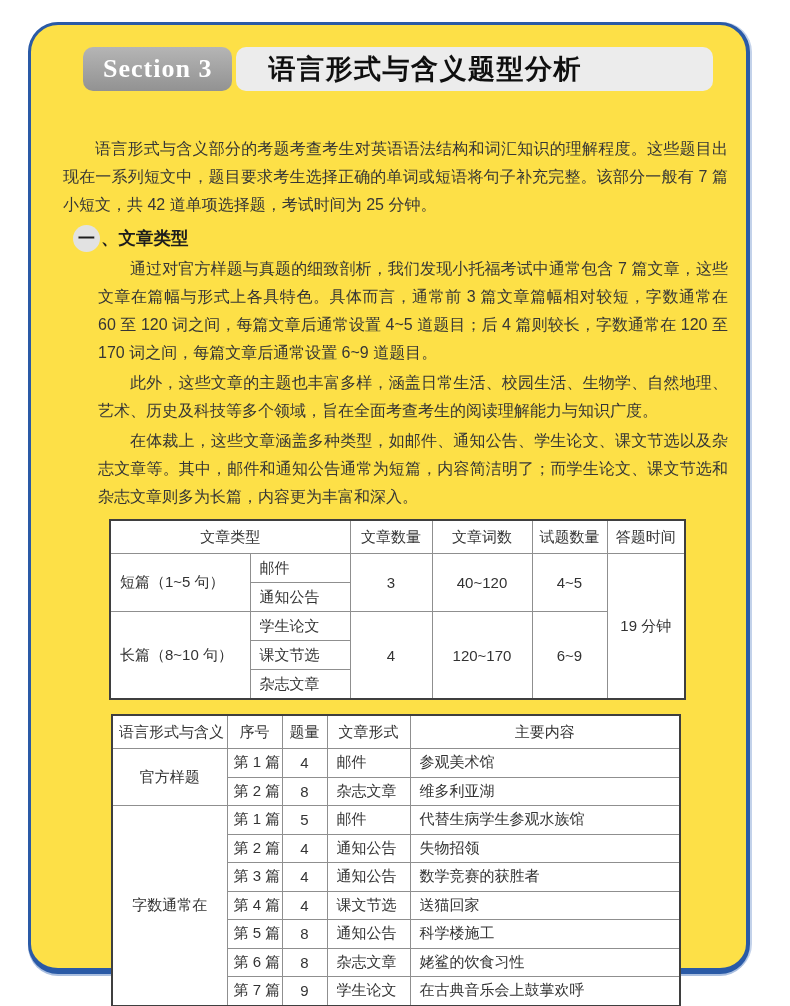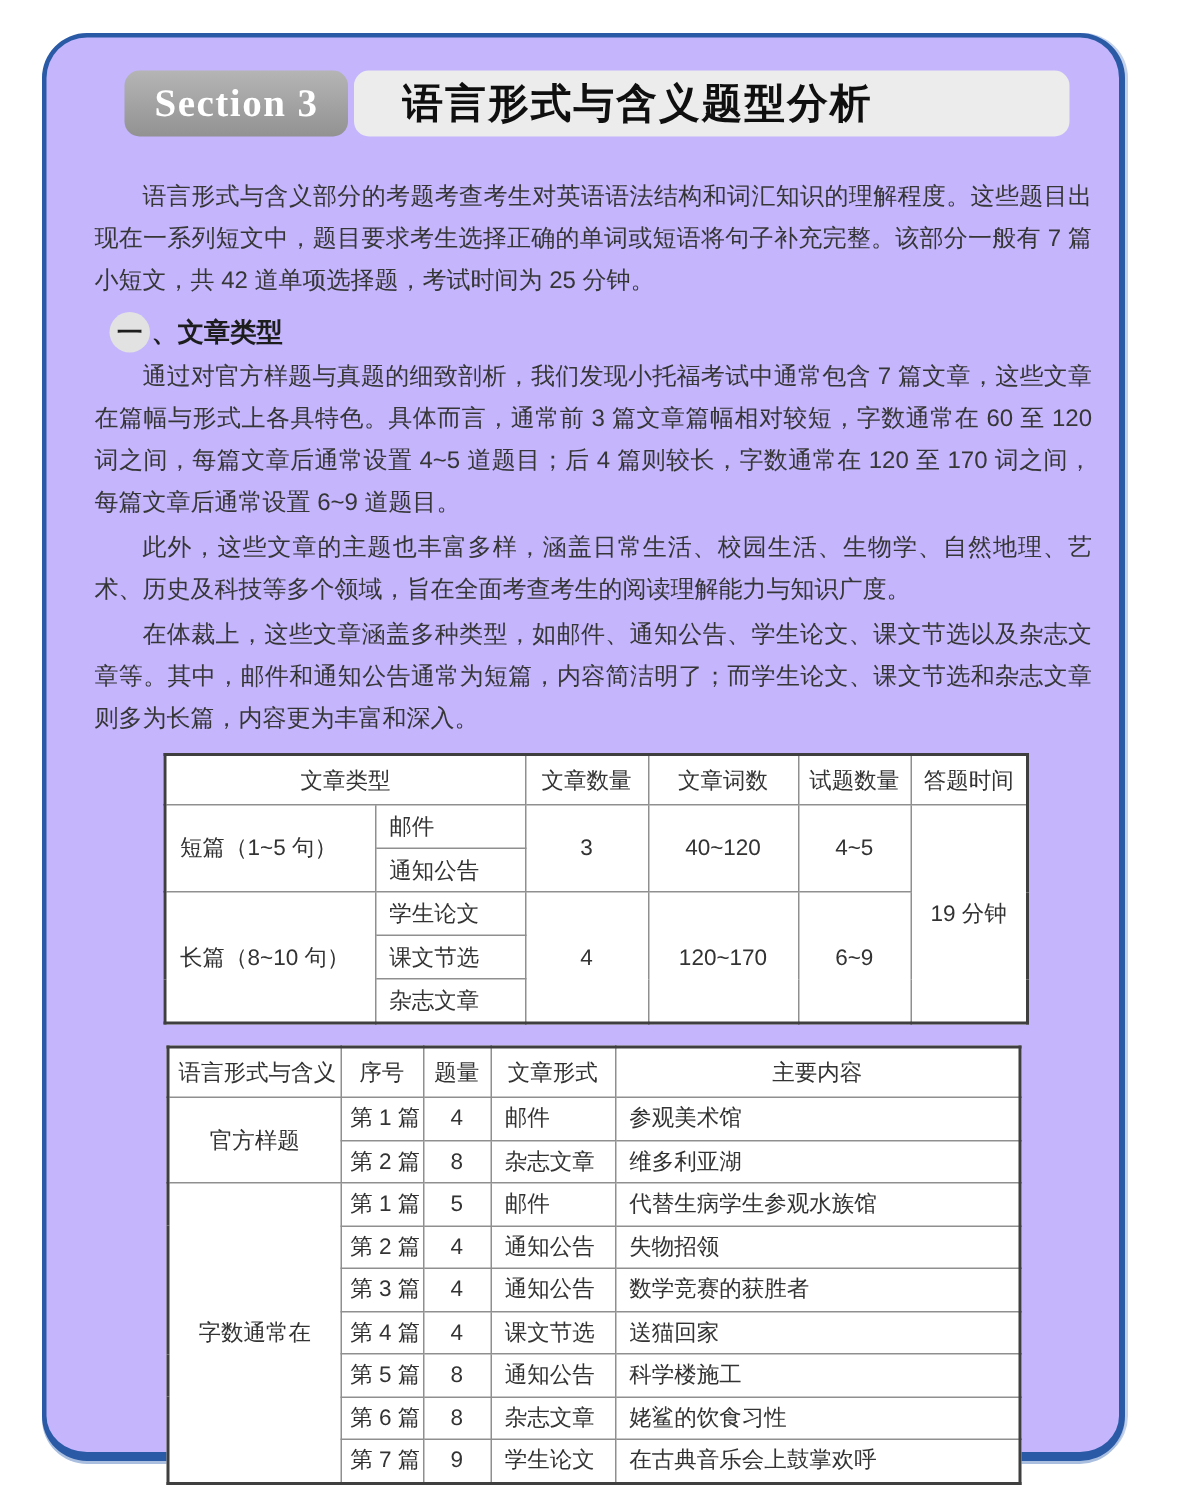--- a/index.html
+++ b/index.html
@@ -3,21 +3,21 @@
 <meta charset="utf-8">
 <style>
   html,body { margin:0; padding:0; background:#ffffff; }
   body {
     width:790px; height:1006px; position:relative;
     font-family:"Liberation Sans", sans-serif; color:#333;
   }
   .page {
     position:absolute; left:28px; top:22px;
     width:722px; height:952px; box-sizing:border-box;
-    background:#c4b5fd;
+    background:#fde047;
     border:3px solid #2a5aa6; border-right-width:4px; border-bottom-width:6px;
     border-radius:30px;
     box-shadow:0 2px 0 #aabfe0, 2px 0 0 #c3d2ea;
     padding:22px 12px 0 32px;
   }
   
   .section-header { display:flex; align-items:stretch; height:44px; margin-left:20px; width:630px; }
   .section-badge {
     background:linear-gradient(#b5b5b5,#929292);
     border-radius:10px; padding:0 20px;
@@ -33,22 +33,22 @@
   }
   .section-titlebar h1 {
     margin:0; font-family:"Liberation Serif", serif; font-weight:bold;
     font-size:27px; color:#0f0f0f; letter-spacing:1.5px;
   }
   
   .bodytext {
     font-size:16px; line-height:28px; color:#363636;
     text-align:justify; text-indent:2em; margin:0; padding-right:6px;
   }
-  .intro { margin-top:27px; }
-  .para { margin-top:2px; }
+  .intro { margin-top:44px; }
+  .para { margin-top:2px;margin-left:35px; }
   
   .sub-heading {
     display:flex; align-items:center; margin:5px 0 3px 10px;
     font-size:17.5px; font-weight:bold; color:#1d1d1d; height:28px;
   }
   .num-circle {
     width:27px; height:27px; border-radius:50%; background:#e2e2e2;
     display:inline-flex; align-items:center; justify-content:center;
     margin-right:1px; font-size:17px;
   }

